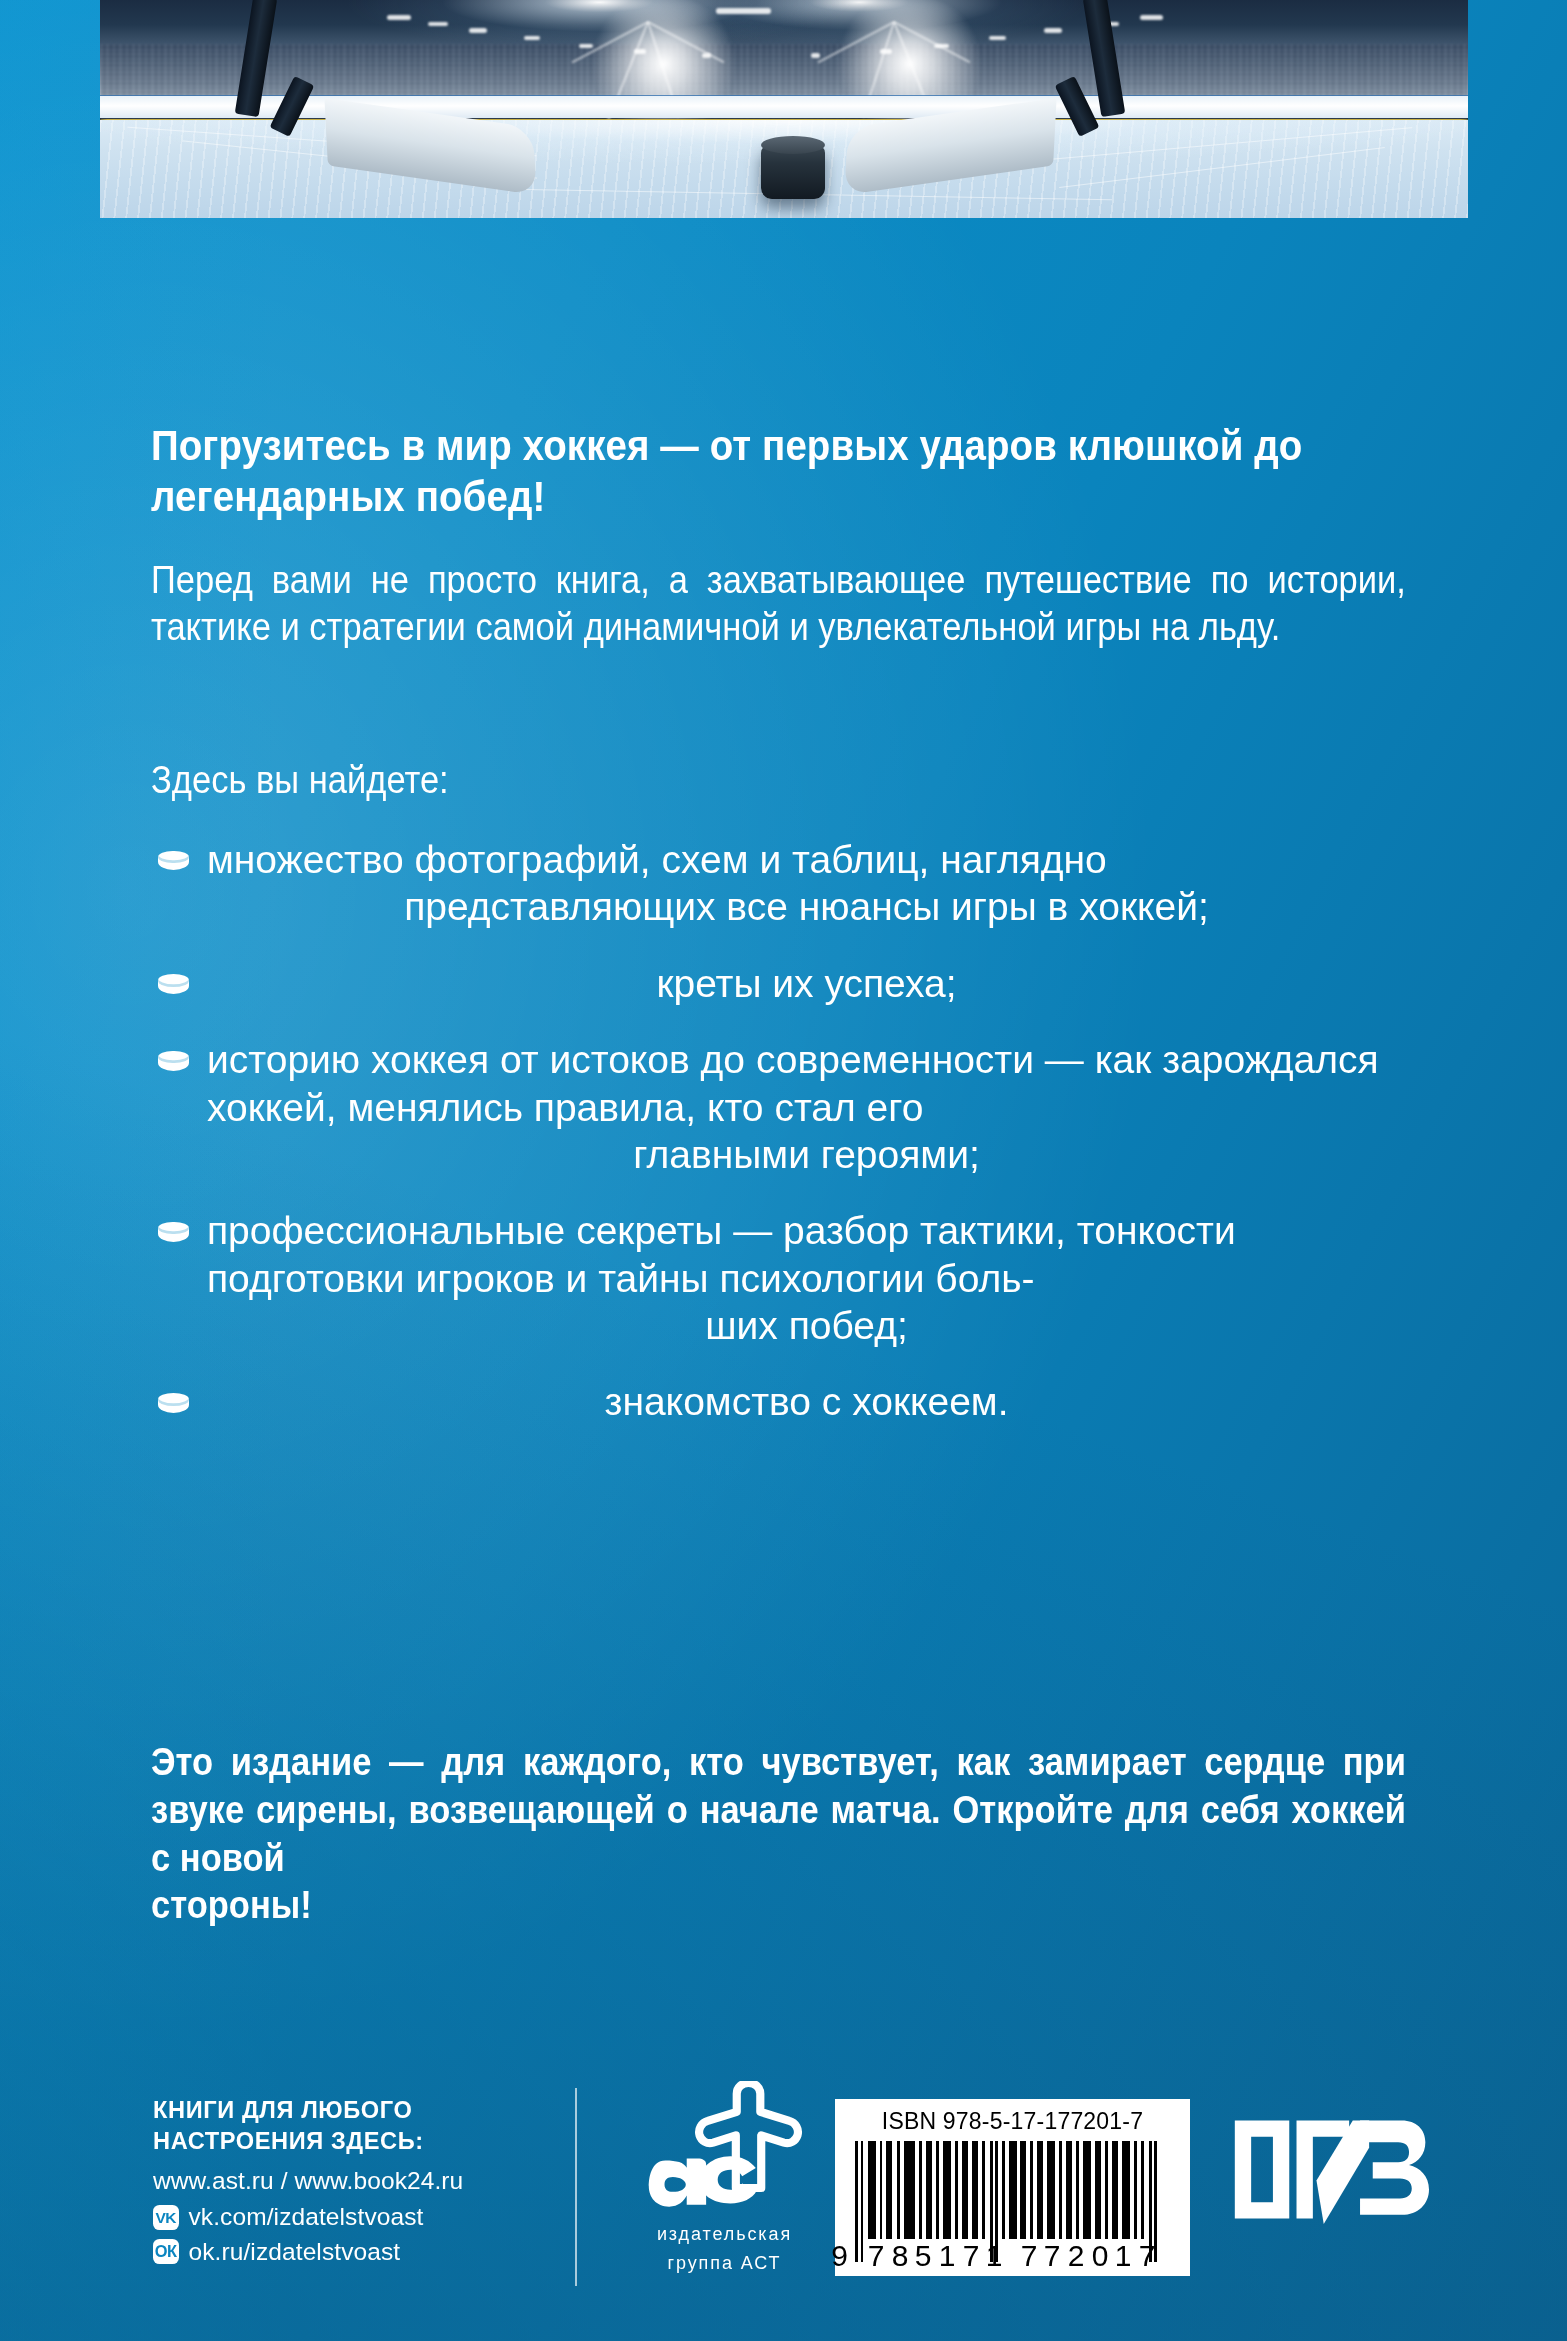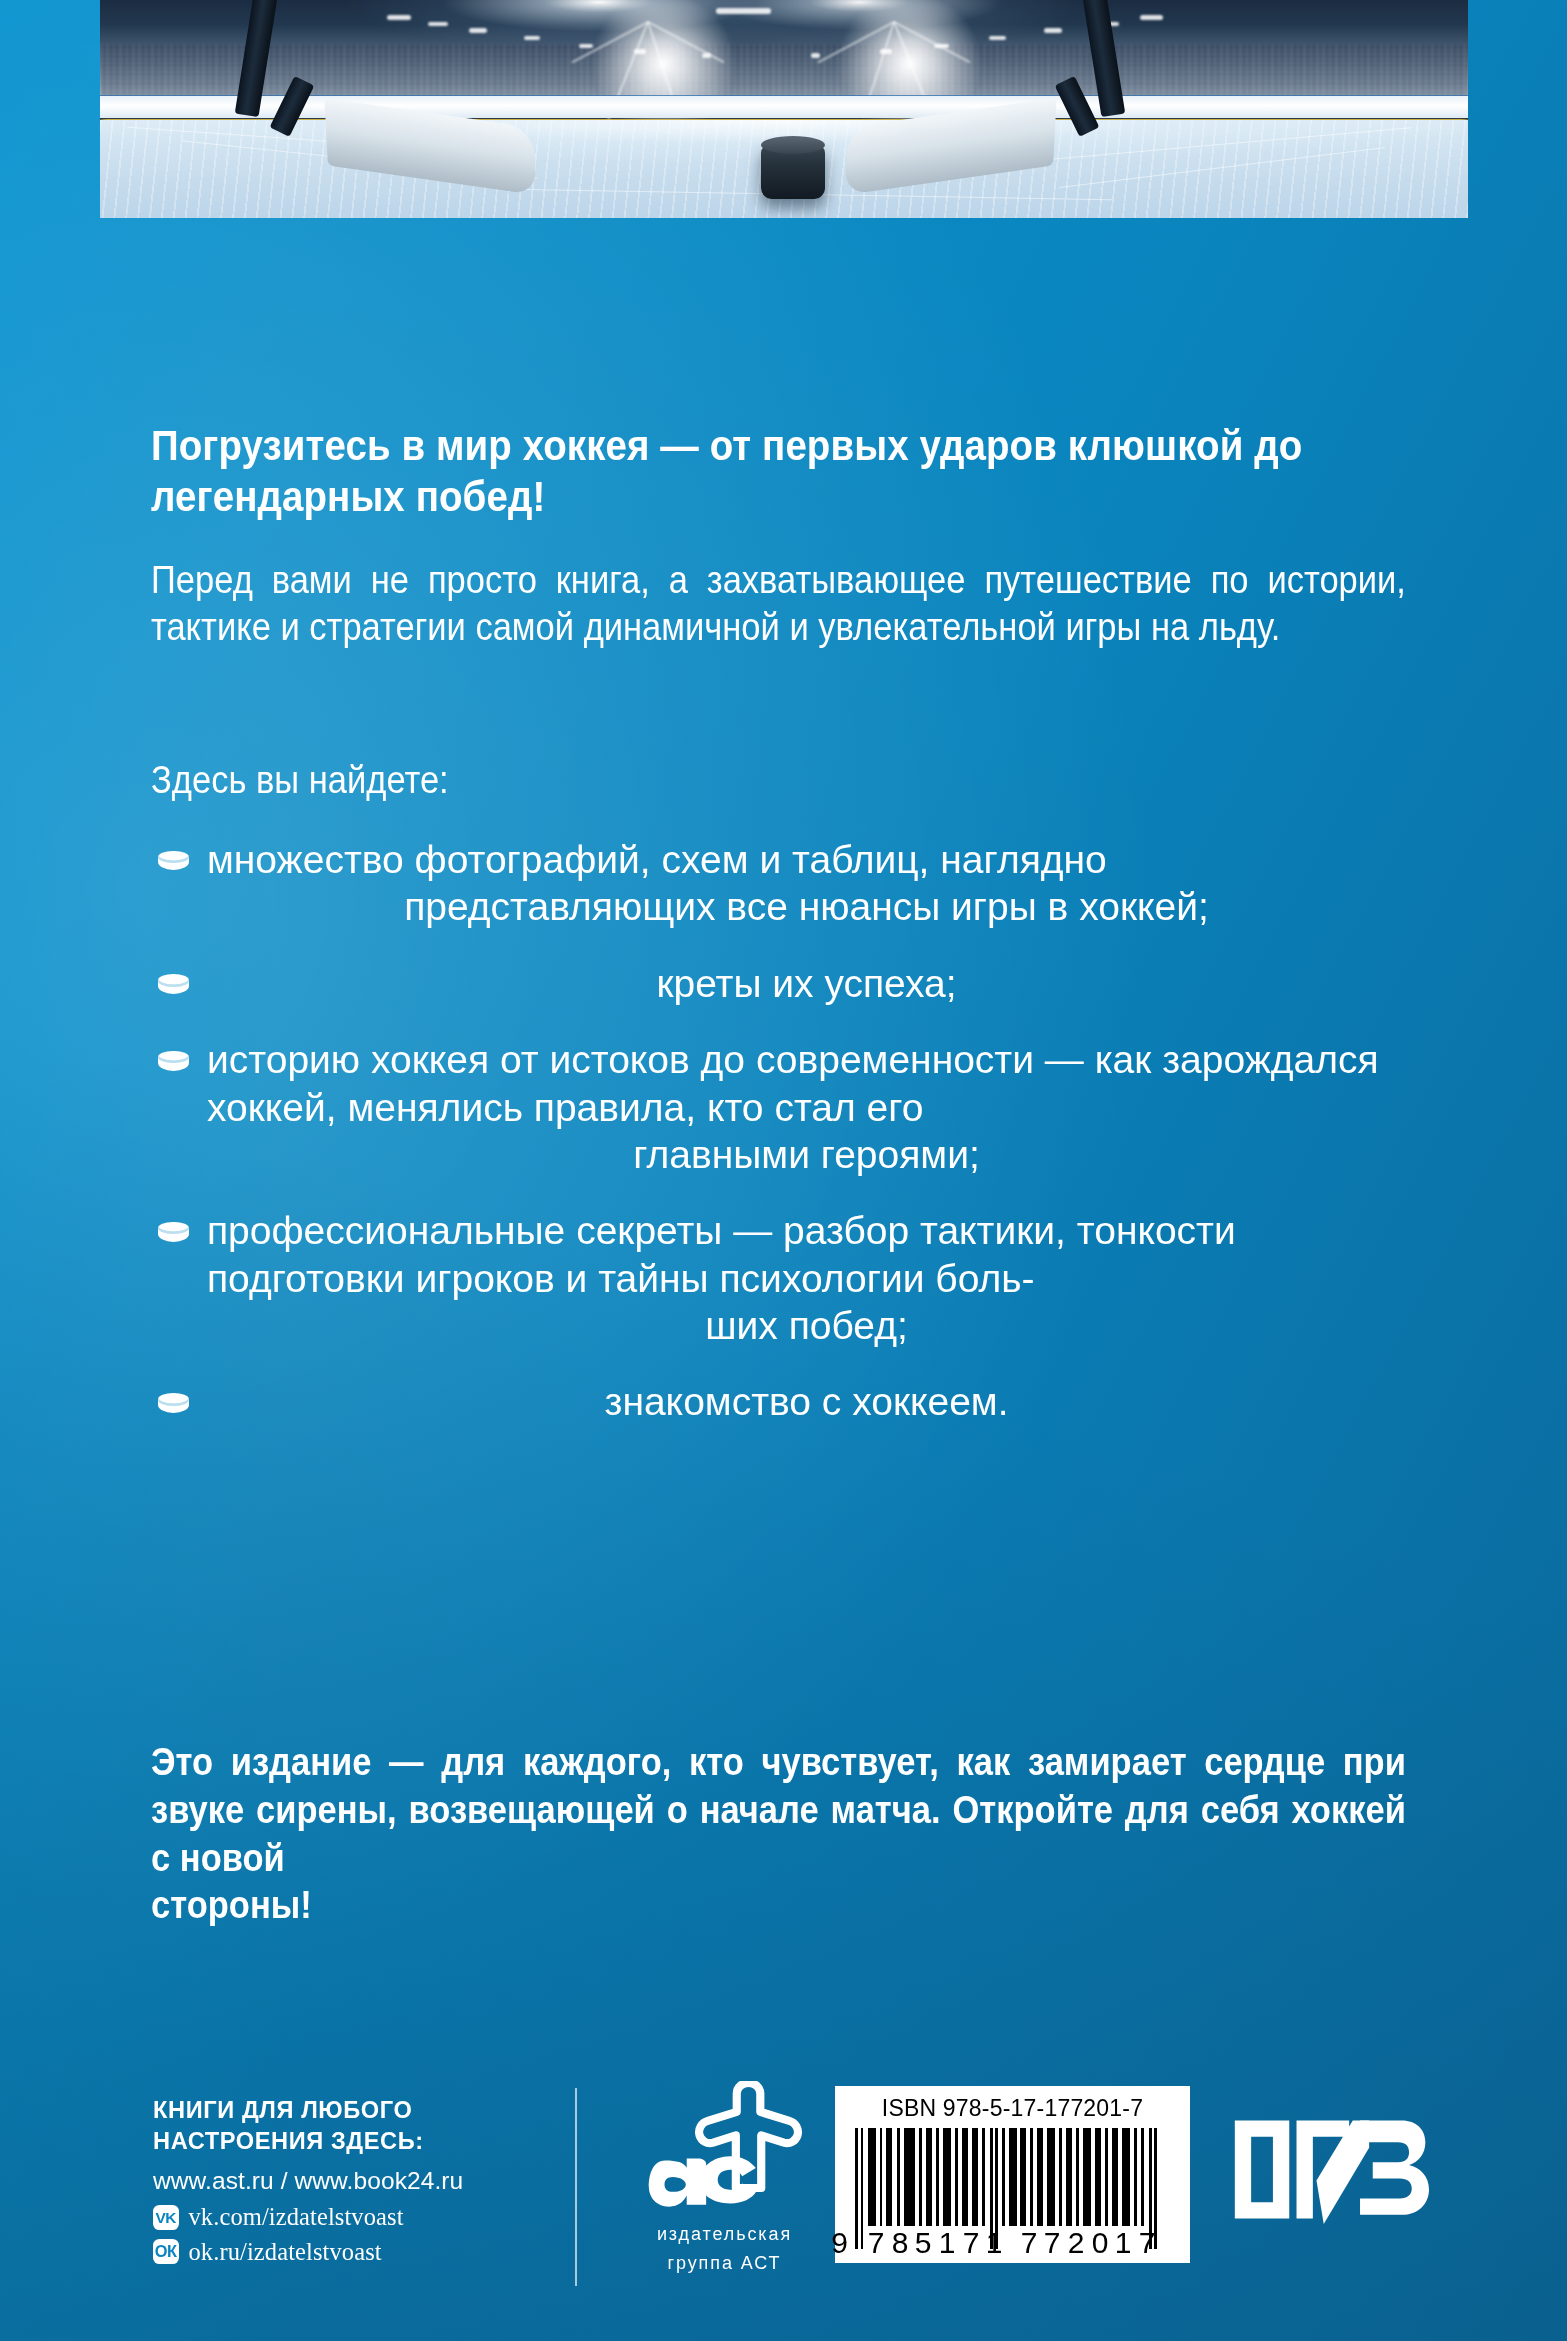--- a/index.html
+++ b/index.html
@@ -147,21 +147,21 @@
 
   
   .footer{position:absolute;left:0;bottom:0;width:1567px;height:273px;z-index:6;}
   .f-left{position:absolute;left:153px;top:27px;width:418px;color:#fff;}
   .f-kicker{
     font-weight:700;font-size:23.6px;line-height:1.30;letter-spacing:0.6px;
     text-transform:uppercase;
   }
   .f-url{font-weight:400;font-size:24.5px;line-height:1.32;margin-top:8.2px;letter-spacing:0.1px;}
   .f-social{display:flex;align-items:center;gap:10px;margin-top:6.4px;}
-  .f-social .s-label{font-size:24.5px;font-weight:400;letter-spacing:0.1px;font-family:Liberation Serif, serif;}
+  .f-social .s-label{font-size:24.5px;font-weight:400;letter-spacing:0.1px;}
   .s-ico{
     width:25.5px;height:25.5px;border-radius:6.4px;background:#ffffff;
     display:flex;align-items:center;justify-content:center;flex:0 0 auto;
   }
   .s-ico span{
     color:#0b85c0;font-weight:700;font-size:15.5px;line-height:1;letter-spacing:-0.4px;
   }
   .s-ico.ok span{font-size:16.4px;}
 
   .divider{
@@ -169,21 +169,21 @@
     background:rgba(255,255,255,.65);
   }
 
   .ast{position:absolute;left:627px;top:12.7px;width:195px;text-align:center;}
   .ast-mark{position:relative;width:195px;height:136px;margin:0 auto;}
   .ast-sub{
     color:#fff;font-weight:400;font-size:18px;line-height:1.3;letter-spacing:1.9px;margin-top:6px;
   }
 
   .barcode-box{
-    position:absolute;left:835px;top:18px;width:355px;height:177px;
+    position:absolute;left:835px;top:31px;width:355px;height:177px;
     background:#ffffff;padding:0;
   }
   .isbn{
     text-align:center;color:#000;font-size:23px;font-weight:400;
     padding-top:9px;letter-spacing:0.2px;
   }
   .bars{position:relative;height:98px;margin:5.5px 12.7px 0 20px;}
   .bars i{position:absolute;top:0;bottom:0;background:#000;display:block;}
   .bars i.g{bottom:-23.6px;}
   .barnum{

